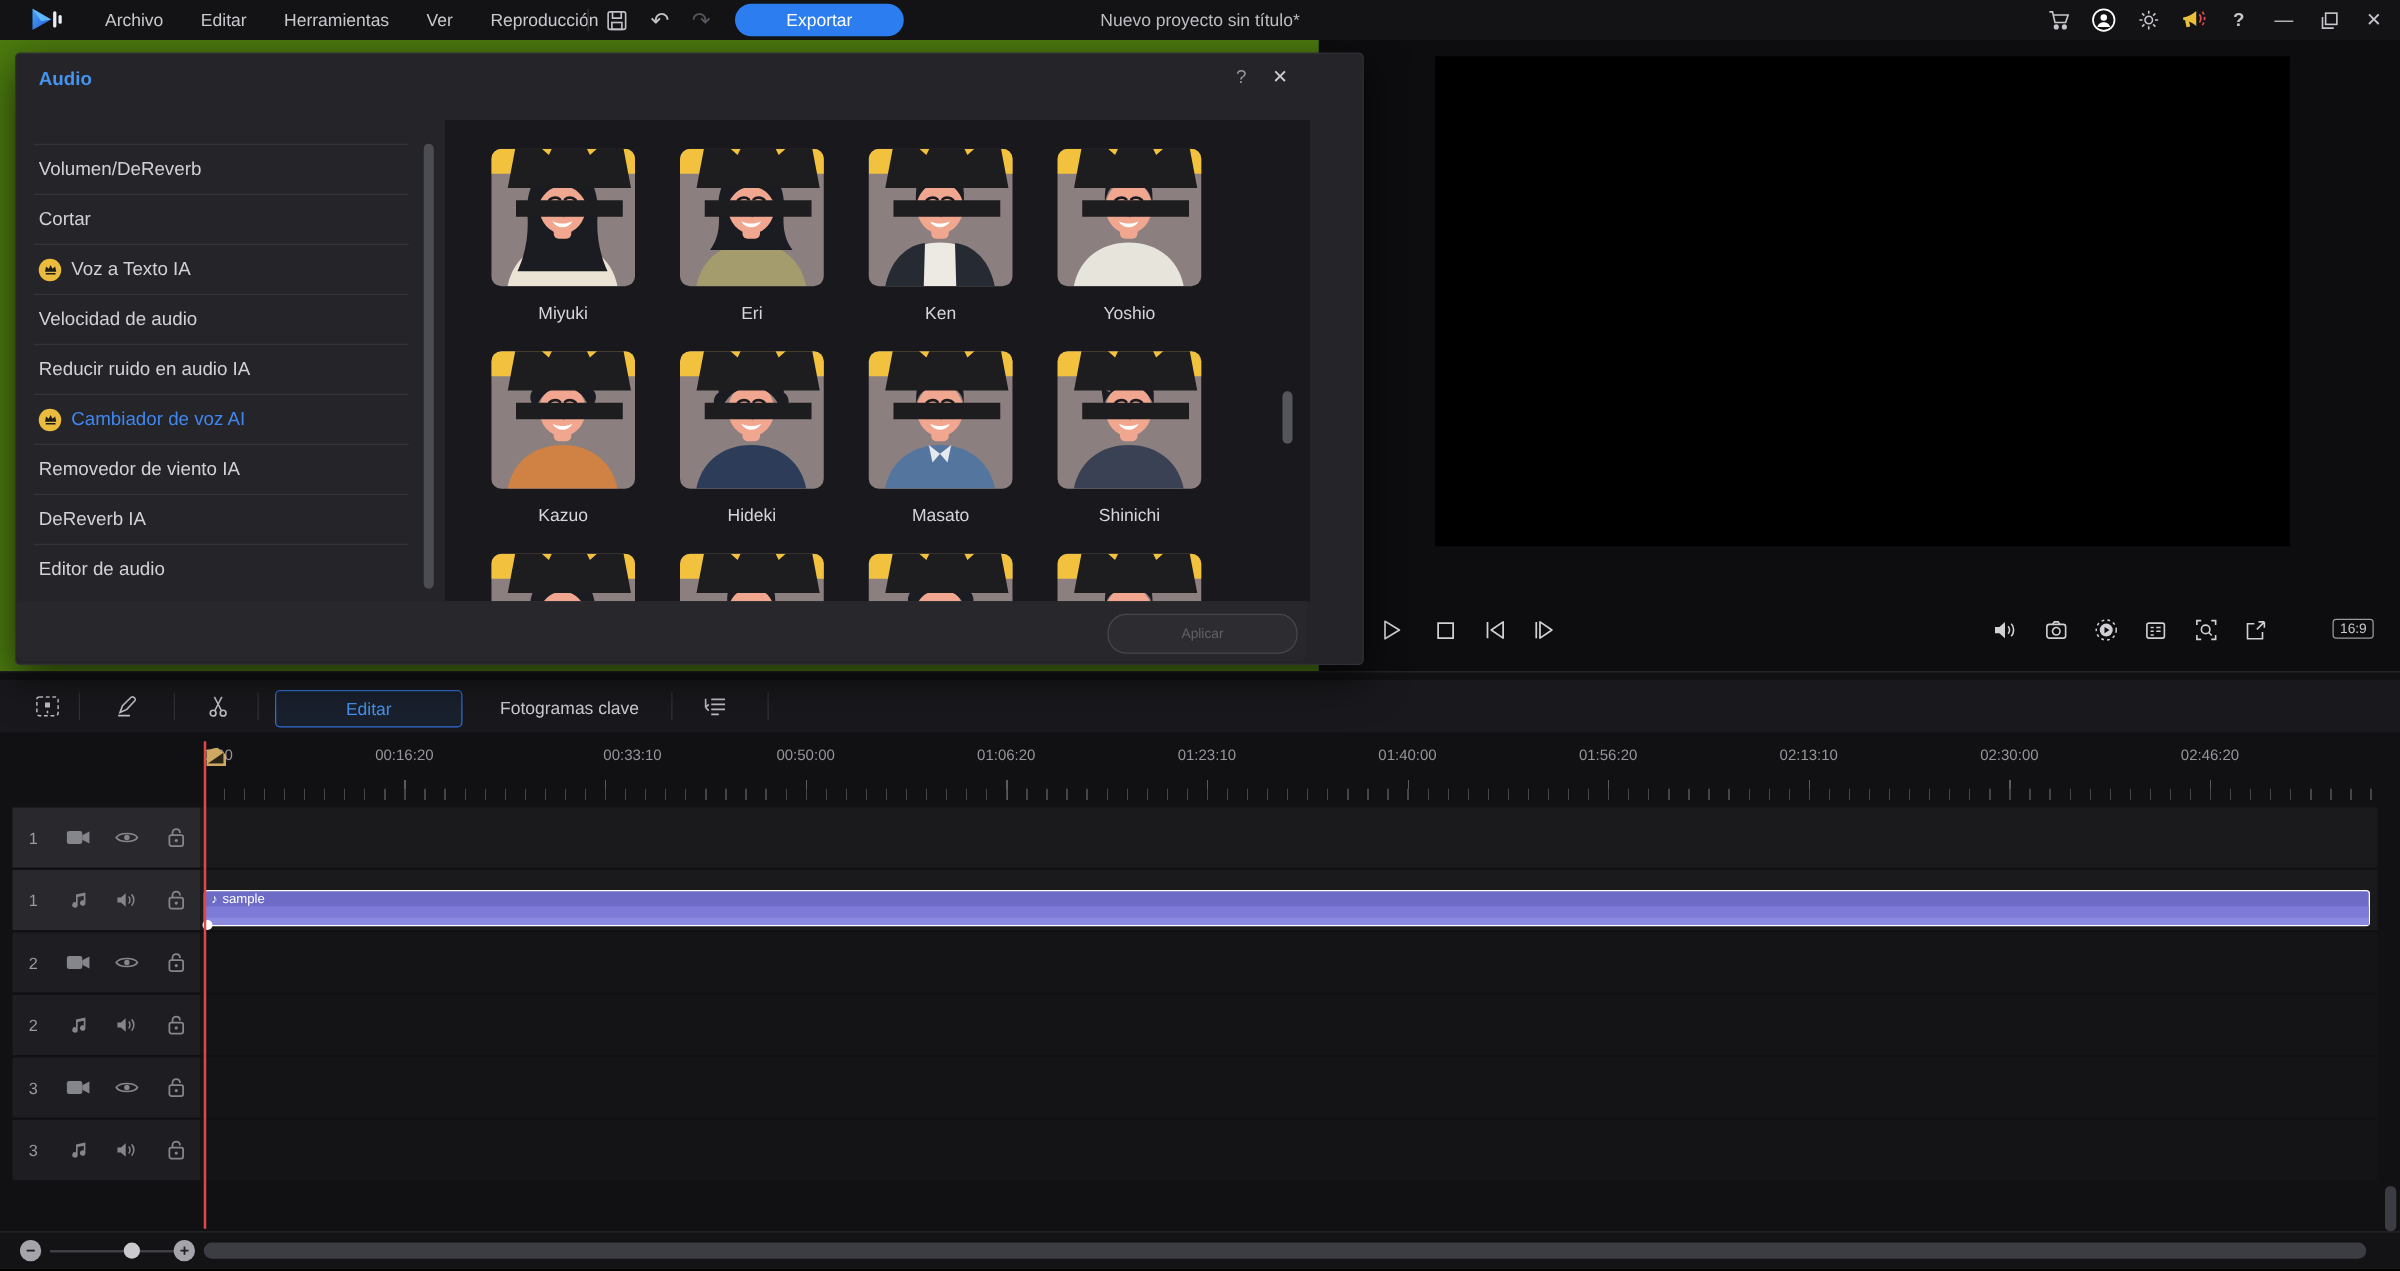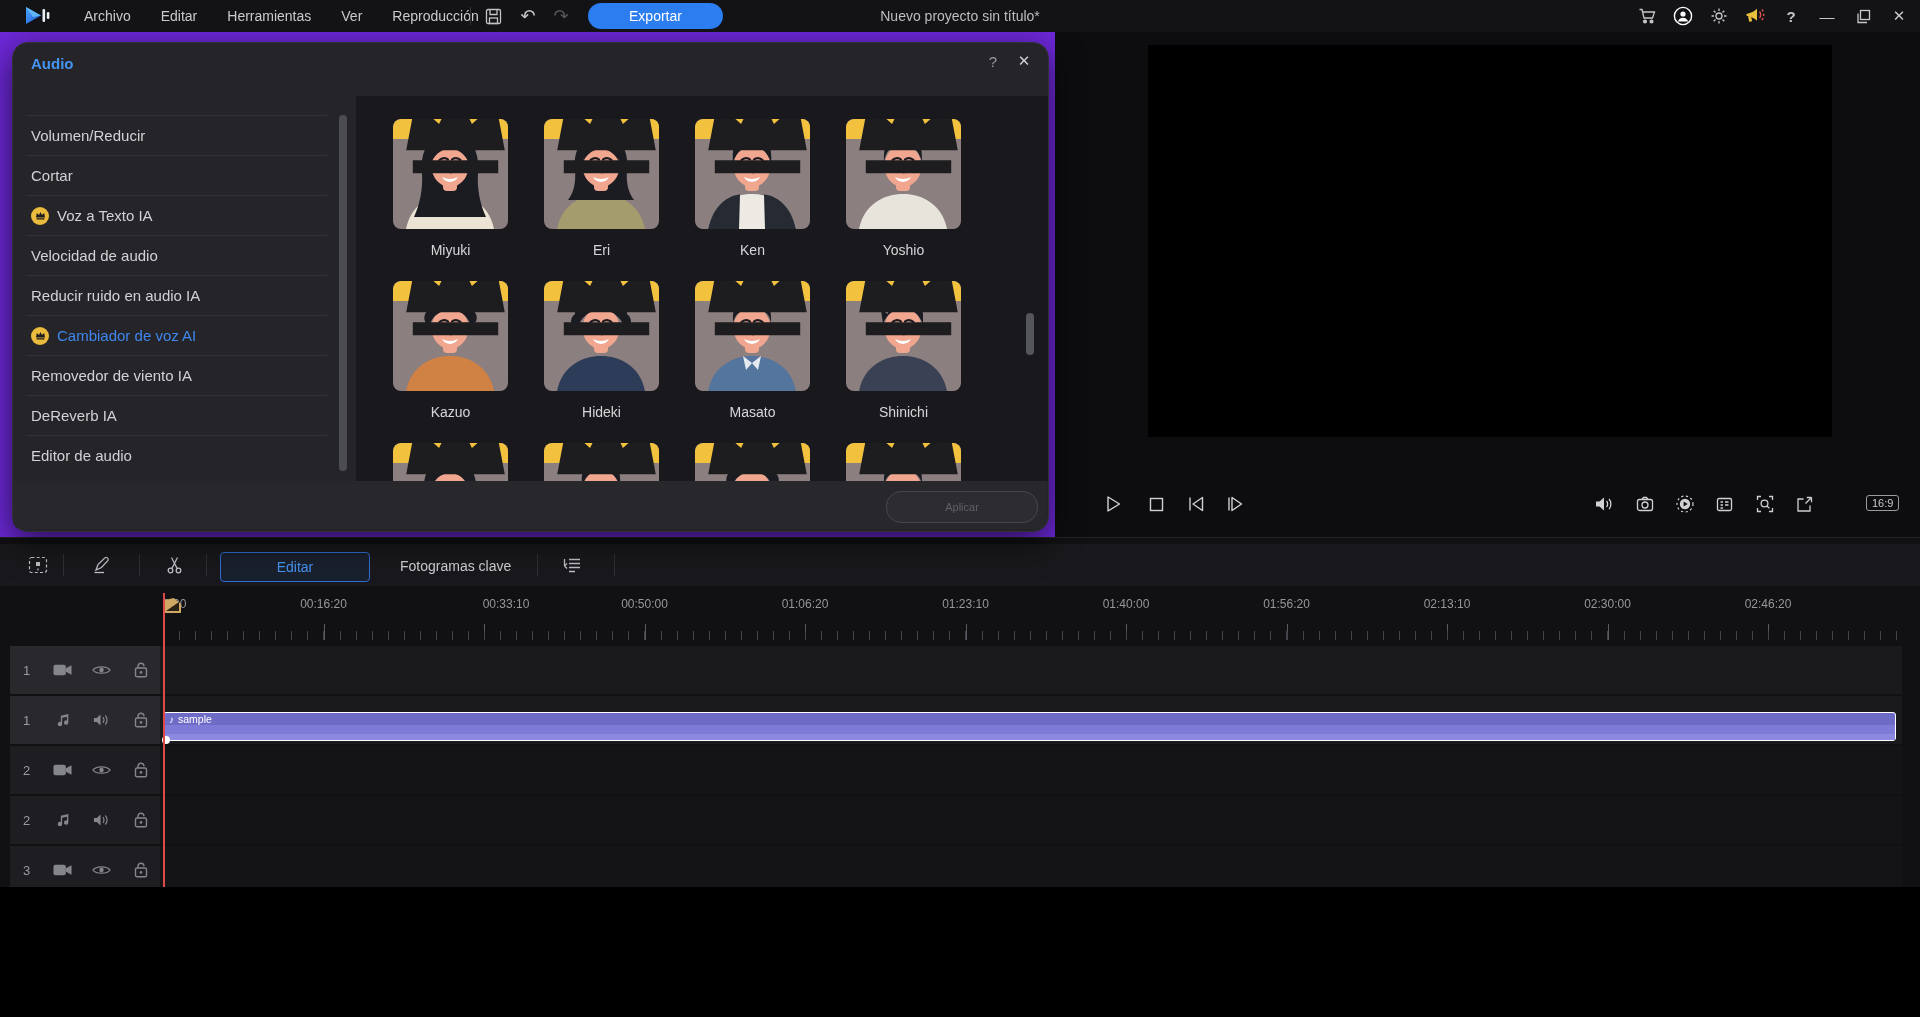--- a/index.html
+++ b/index.html
@@ -1,34 +1,34 @@
 <!DOCTYPE html>
 <html><head>
 <meta charset="utf-8">
 <style>
   html,body{margin:0;padding:0;background:#000;}
-  #root{position:relative;width:1920px;height:887px;overflow:hidden;background:#6d28d9;
+  #root{position:relative;width:1920px;height:1015px;overflow:hidden;background:#4d7c0f;
         font-family:"Liberation Sans",sans-serif;color:#d4d4d8;-webkit-font-smoothing:antialiased;}
   
   .topbar{position:absolute;left:0;top:0;width:1920px;height:32px;background:#131316;z-index:60;}
   .menu{position:absolute;left:84px;top:0;height:32px;display:flex;align-items:center;gap:30px;}
   .menu-item{font-size:14px;color:#c9c9ce;cursor:default;white-space:nowrap;}
   .logo{position:absolute;left:24px;top:5px;}
   .tb-sep{position:absolute;top:7px;width:1px;height:18px;background:#34343a;}
   .tb-ic{position:absolute;top:6px;width:20px;height:20px;display:flex;align-items:center;justify-content:center;color:#c2c2c8;}
   .dim{color:#55555c;}
   .export-btn{position:absolute;left:588px;top:3px;width:135px;height:26px;border-radius:13px;
       background:#2b7df0;color:#fff;font-size:14px;display:flex;align-items:center;justify-content:center;}
   .proj-title{position:absolute;left:0;top:0;width:1920px;height:32px;display:flex;align-items:center;justify-content:center;
       font-size:14px;color:#bdbdc2;pointer-events:none;}
   .tb-right{position:absolute;right:10px;top:0;height:32px;display:flex;align-items:center;gap:14px;}
   .tb-right .ic{width:22px;height:22px;display:flex;align-items:center;justify-content:center;color:#c6c6cc;font-size:15px;}
   
   .panel{position:absolute;left:12px;top:42px;width:1035px;height:488px;background:#252529;border:1px solid #313137;
-      border-radius:16px;box-shadow:0 10px 34px rgba(0,0,0,.65);z-index:40;}
+      border-radius:4px;box-shadow:0 10px 34px rgba(0,0,0,.65);z-index:40;padding-left:42px;}
   .panel-title{position:absolute;left:18px;top:12px;font-size:15px;font-weight:bold;color:#4494f0;}
   .panel-help{position:absolute;left:970px;top:10px;width:20px;height:20px;text-align:center;font-size:15px;color:#97979d;}
   .panel-close{position:absolute;left:1000px;top:9px;width:22px;height:22px;text-align:center;font-size:15px;color:#cfcfd4;}
   .sidebar{position:absolute;left:14px;top:72px;width:300px;}
   .sb-item{height:39px;display:flex;align-items:center;gap:8px;border-top:1px solid #333338;padding-left:4px;
       font-size:15px;color:#d2d2d6;}
   .sb-item.active .sb-label{color:#3f87ee;}
   .crown-circle{width:18px;height:18px;border-radius:50%;background:#eabb3c;display:flex;align-items:center;justify-content:center;flex:0 0 18px;}
   .sb-scroll{position:absolute;left:326px;top:72px;width:8px;height:356px;border-radius:4px;background:#4c4c53;}
   .grid-zone{position:absolute;left:343px;top:53px;width:692px;height:385px;background:#19191d;overflow:hidden;}
@@ -179,21 +179,21 @@
     </div>
   </div>
 
   <div class="panel">
     <div class="panel-title">Audio</div>
     <div class="panel-help">?</div>
     <div class="panel-close">✕</div>
     <div class="grid-zone"></div>
     <div class="sidebar" id="sidebar-list">
         <div class="sb-item">
-          <span class="sb-label">Volumen/Reducir</span>
+          <span class="sb-label">Volumen/DeReverb</span>
         </div>
         <div class="sb-item">
           <span class="sb-label">Cortar</span>
         </div>
         <div class="sb-item">
           <span class="crown-circle">
             <svg width="11" height="9" viewBox="0 0 14 12">
               <path d="M1,8.6 L2.1,2.8 L5,5.4 L7,1.2 L9,5.4 L11.9,2.8 L13,8.6 Z M1.8,9.8 H12.2 V11.4 H1.8 Z" fill="#1d1d1f"></path>
             </svg>
           </span>

